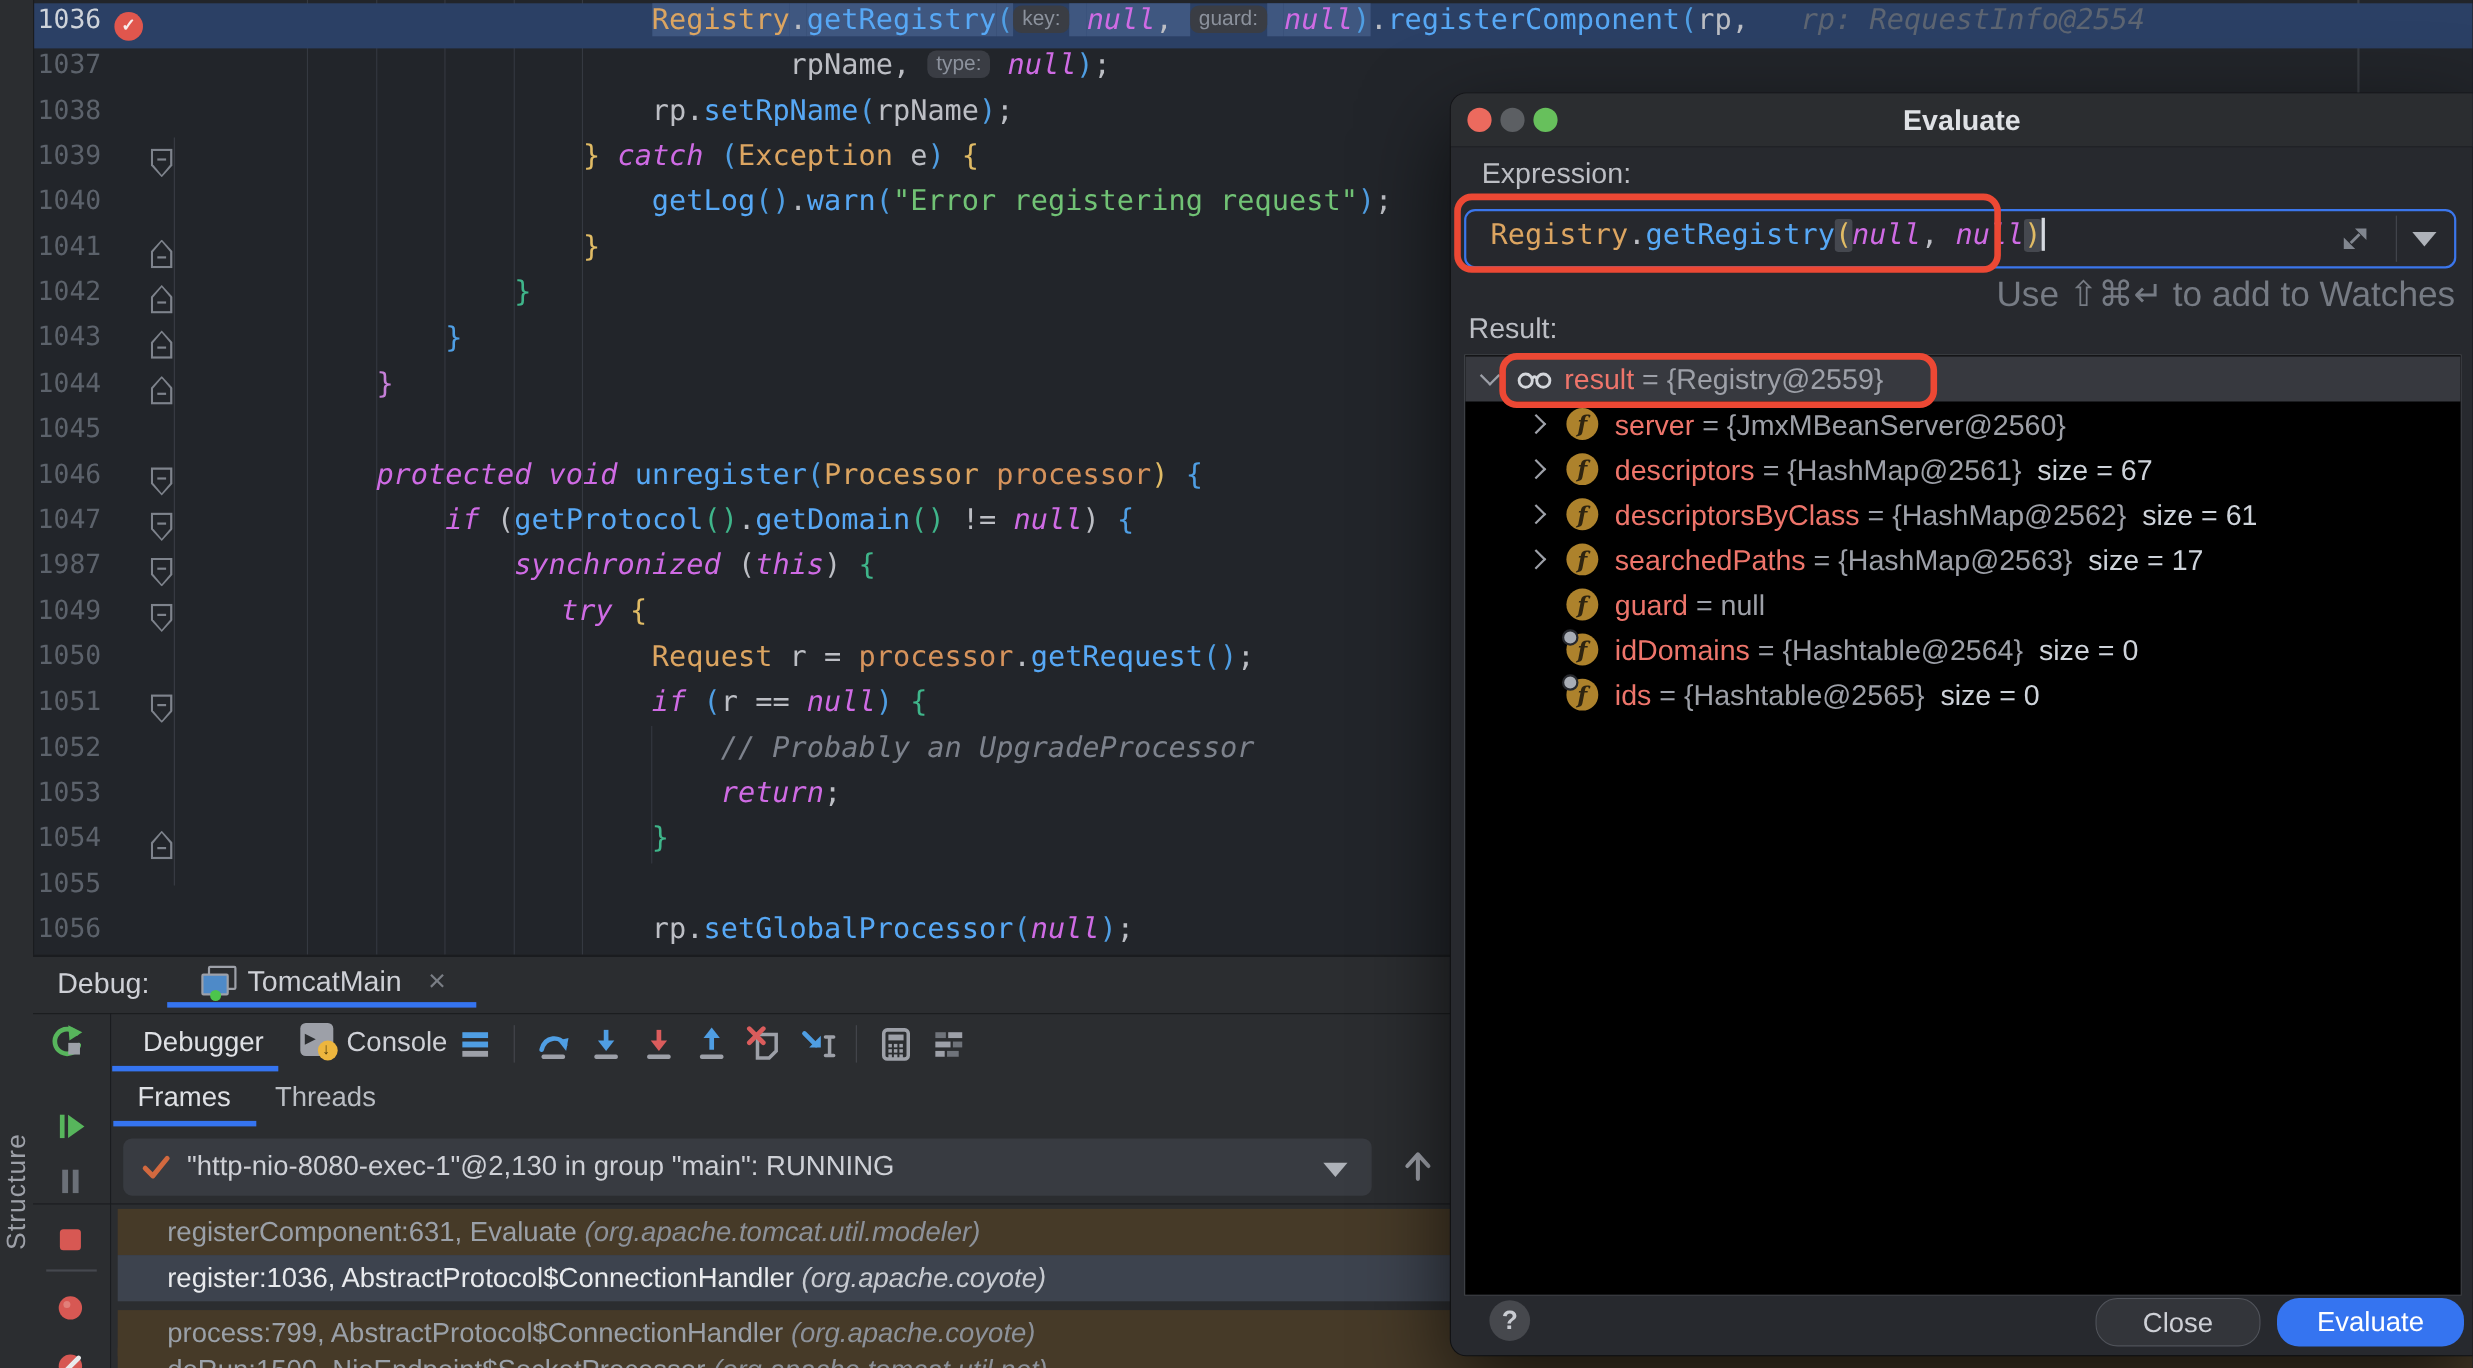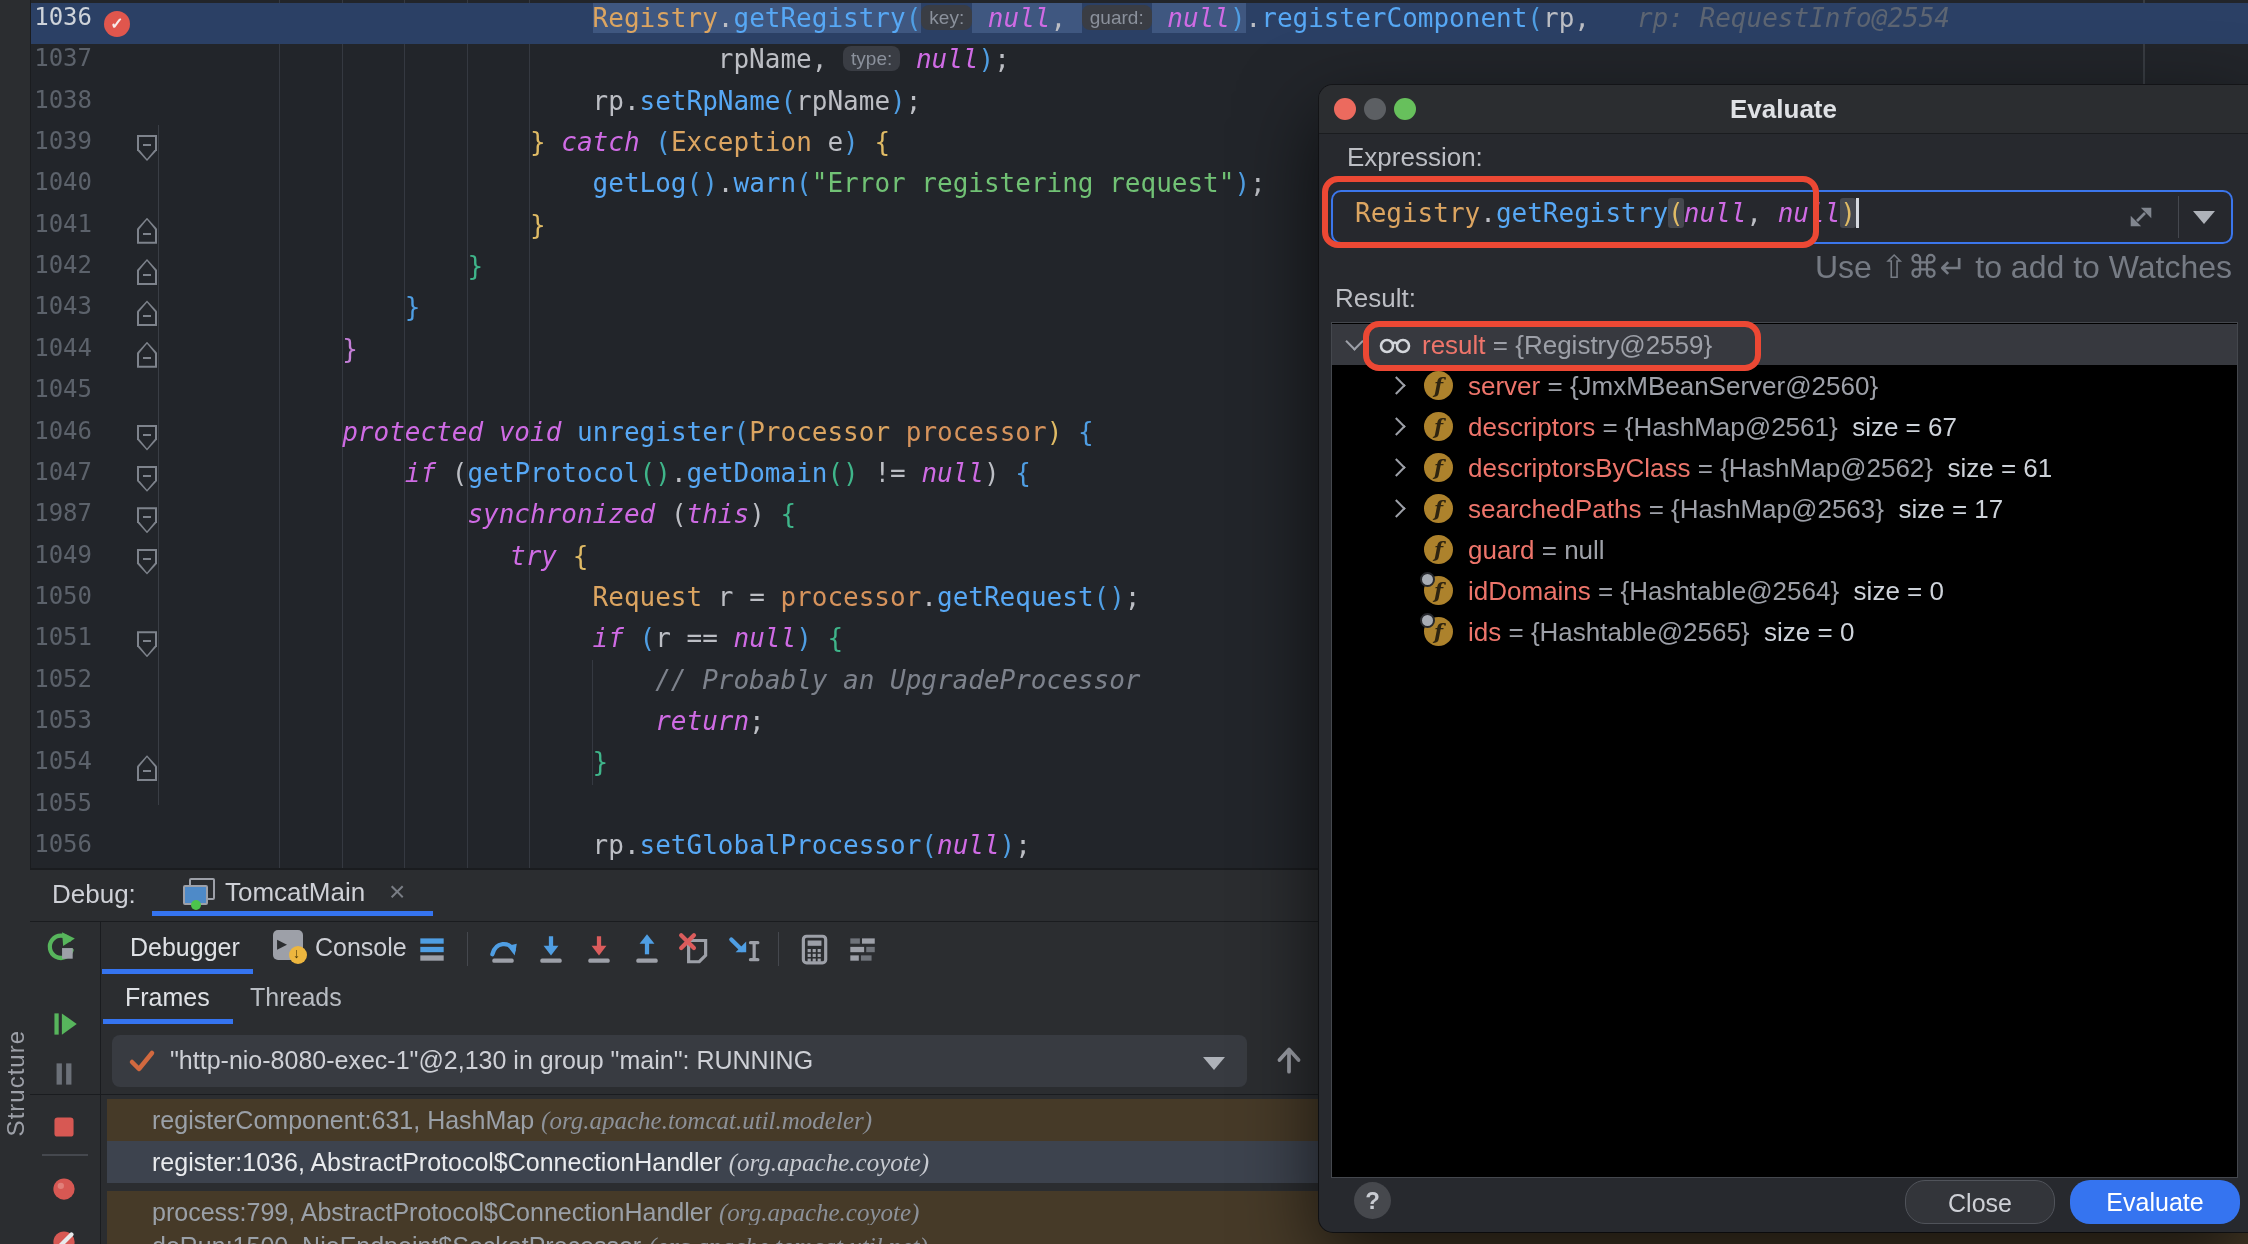--- a/index.html
+++ b/index.html
@@ -79,21 +79,21 @@
   #thread-combo{position:absolute;left:82px;top:11px;width:1135px;height:52px;background:#383b41;border-radius:8px;}
   #thread-combo .chk{position:absolute;left:14px;top:10px;width:32px;height:32px;}
   #thread-combo .ttext{position:absolute;left:58px;top:11px;font-size:25px;color:#ced0d6;white-space:nowrap;}
   #thread-combo .dd{position:absolute;right:22px;top:22px;width:0;height:0;border-left:11px solid transparent;
         border-right:11px solid transparent;border-top:13px solid #aeb2b9;}
   #combo-up{position:absolute;left:1242px;top:19px;width:34px;height:34px;}
   #frames-list{position:absolute;left:77px;top:229px;right:0;height:168px;}
   .frow{position:absolute;left:0;width:100%;height:42px;line-height:42px;font-size:25px;white-space:nowrap;padding-left:45px;box-sizing:border-box;}
   .frow.lib{background:#463a28;color:#9aa0a8;}
   .frow.selected{background:#3d434e;color:#e8eaed;}
-  .frow .fpkg{font-style:italic;font-family:Liberation Serif, serif;}
+  .frow .fpkg{font-style:italic;}
   .frow.lib .fpkg{color:#8c9199;}
   .frow.selected .fpkg{color:#c7cad0;}
   #rail{position:absolute;left:0;top:104px;width:70px;height:272px;}
   .railicon{position:absolute;left:17px;width:36px;height:36px;}
   .raildiv{position:absolute;left:12px;width:46px;height:2px;background:#45484e;}
   
   #dialog{position:absolute;left:1319px;top:85px;width:929px;height:1147px;background:#27292e;
         border-radius:14px 0 0 14px;box-shadow:0 30px 80px rgba(0,0,0,.65), 0 0 0 1px #17181b;z-index:30;}
   #titlebar{position:absolute;left:0;top:0;width:100%;height:48px;background:#2b2d30;border-radius:14px 0 0 0;
         border-bottom:1px solid #1a1c1f;}
@@ -420,21 +420,21 @@
         <span class="railicon" style="top: 198px;"><svg viewBox="0 0 32 32" width="34" height="34">
             <circle cx="16" cy="16" r="10" fill="#d75853"></circle>
             <circle cx="13" cy="13" r="3" fill="#e89a93" opacity="0.6"></circle>
           </svg></span>
         <span class="railicon" style="top: 251px;"><svg viewBox="0 0 32 32" width="34" height="34">
             <circle cx="16" cy="16" r="10" fill="#d75853"></circle>
             <path d="M9 23 L23 9" stroke="#e8eaec" stroke-width="4" stroke-linecap="round"></path>
           </svg></span>
       </div>
     <div id="frames-list">
-        <div class="frow lib" style="top: 0px;"><span class="ftext">registerComponent:631, HashMap </span><span class="fpkg">(org.apache.tomcat.util.modeler)</span></div>
+        <div class="frow lib" style="top: 0px;"><span class="ftext">registerComponent:631, Evaluate </span><span class="fpkg">(org.apache.tomcat.util.modeler)</span></div>
         <div class="frow selected" style="top: 42px;"><span class="ftext">register:1036, AbstractProtocol$ConnectionHandler </span><span class="fpkg">(org.apache.coyote)</span></div>
         <div class="frow lib" style="top: 92px;"><span class="ftext">process:799, AbstractProtocol$ConnectionHandler </span><span class="fpkg">(org.apache.coyote)</span></div>
         <div class="frow lib" style="top: 126px;"><span class="ftext">doRun:1500, NioEndpoint$SocketProcessor </span><span class="fpkg">(org.apache.tomcat.util.net)</span></div>
       </div>
   </div>
 
   <div id="dialog">
     <div id="titlebar">
       <span class="light" id="lt-close"></span>
       <span class="light" id="lt-min"></span>

